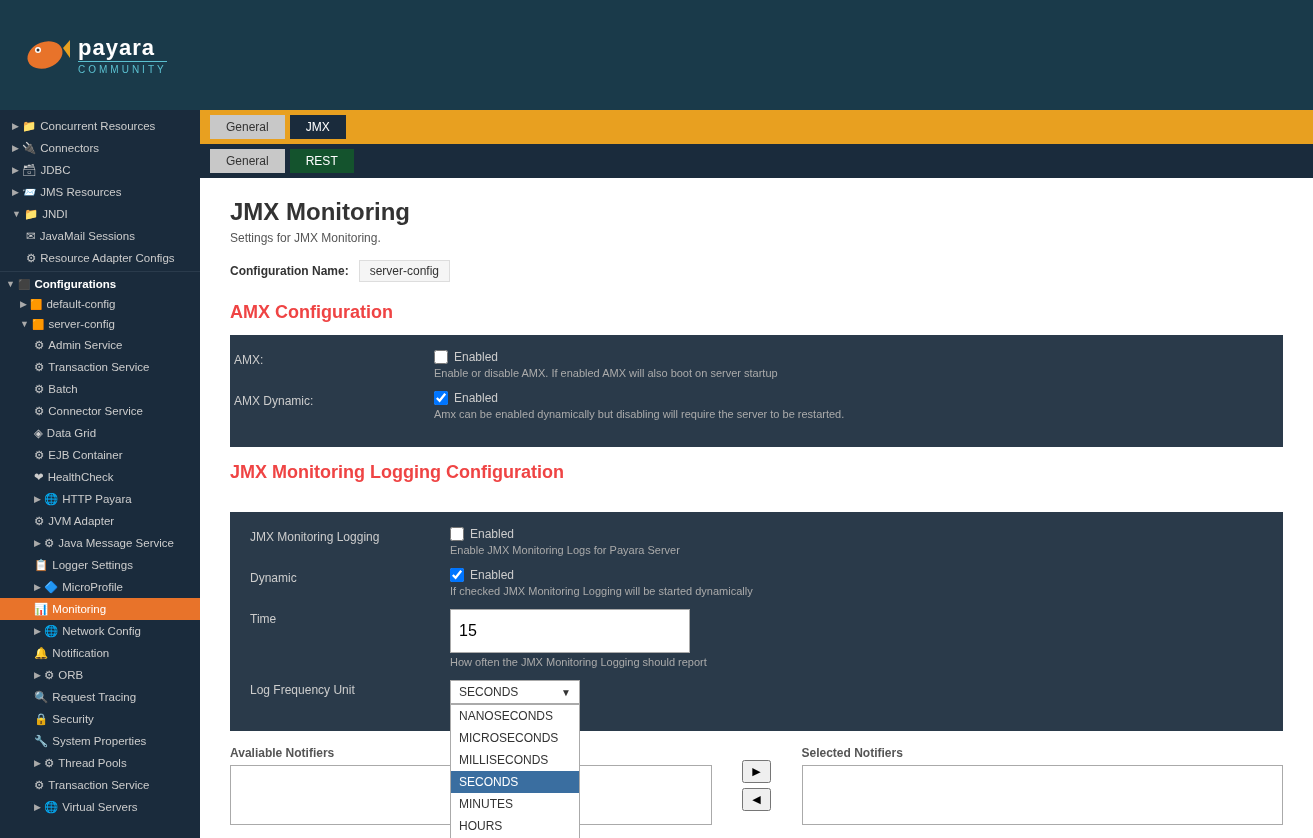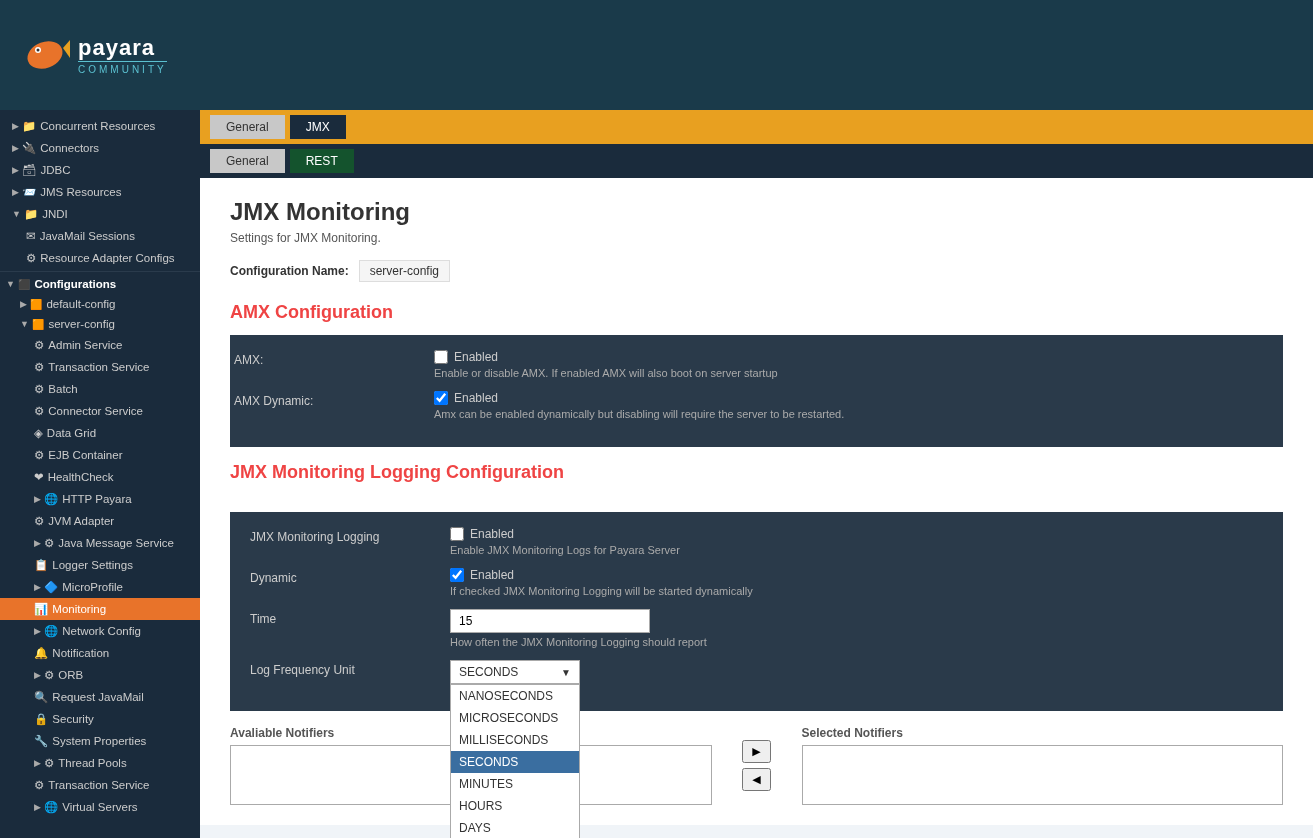--- a/index.html
+++ b/index.html
@@ -208,21 +208,21 @@
       <span style="margin-right:4px;">🔔</span>
       <span>Notification</span>
     </div>
     <div class="sidebar-item" style="padding-left:34px;">
       <span class="arrow">▶</span>
       <span style="margin-right:4px;">⚙</span>
       <span>ORB</span>
     </div>
     <div class="sidebar-item" style="padding-left:34px;">
       <span style="margin-right:4px;">🔍</span>
-      <span>Request JavaMail</span>
+      <span>Request Tracing</span>
     </div>
     <div class="sidebar-item" style="padding-left:34px;">
       <span style="margin-right:4px;">🔒</span>
       <span>Security</span>
     </div>
     <div class="sidebar-item" style="padding-left:34px;">
       <span style="margin-right:4px;">🔧</span>
       <span>System Properties</span>
     </div>
     <div class="sidebar-item" style="padding-left:34px;">
@@ -309,21 +309,21 @@
               <input type="checkbox" checked="" style="">
               <span>Enabled</span>
             </div>
             <div class="hint">If checked JMX Monitoring Logging will be started dynamically</div>
           </div>
         </div>
 
         <div class="form-row">
           <div class="form-label">Time</div>
           <div class="form-control">
-            <input type="text" value="15" style="background: white; border: 1px solid rgb(170, 170, 170); padding: 4px 8px; font-size: 12px; width: 200px;">
+            <input type="text" value="15" style="background: white; border: 1px solid rgb(170, 170, 170); padding: 12px 8px; font-size: 16px; width: 240px;">
             <div class="hint">How often the JMX Monitoring Logging should report</div>
           </div>
         </div>
 
         <div class="form-row">
           <div class="form-label">Log Frequency Unit</div>
           <div class="form-control">
             <div class="dropdown-container">
               <div class="dropdown-trigger">
                 <span>SECONDS</span>

